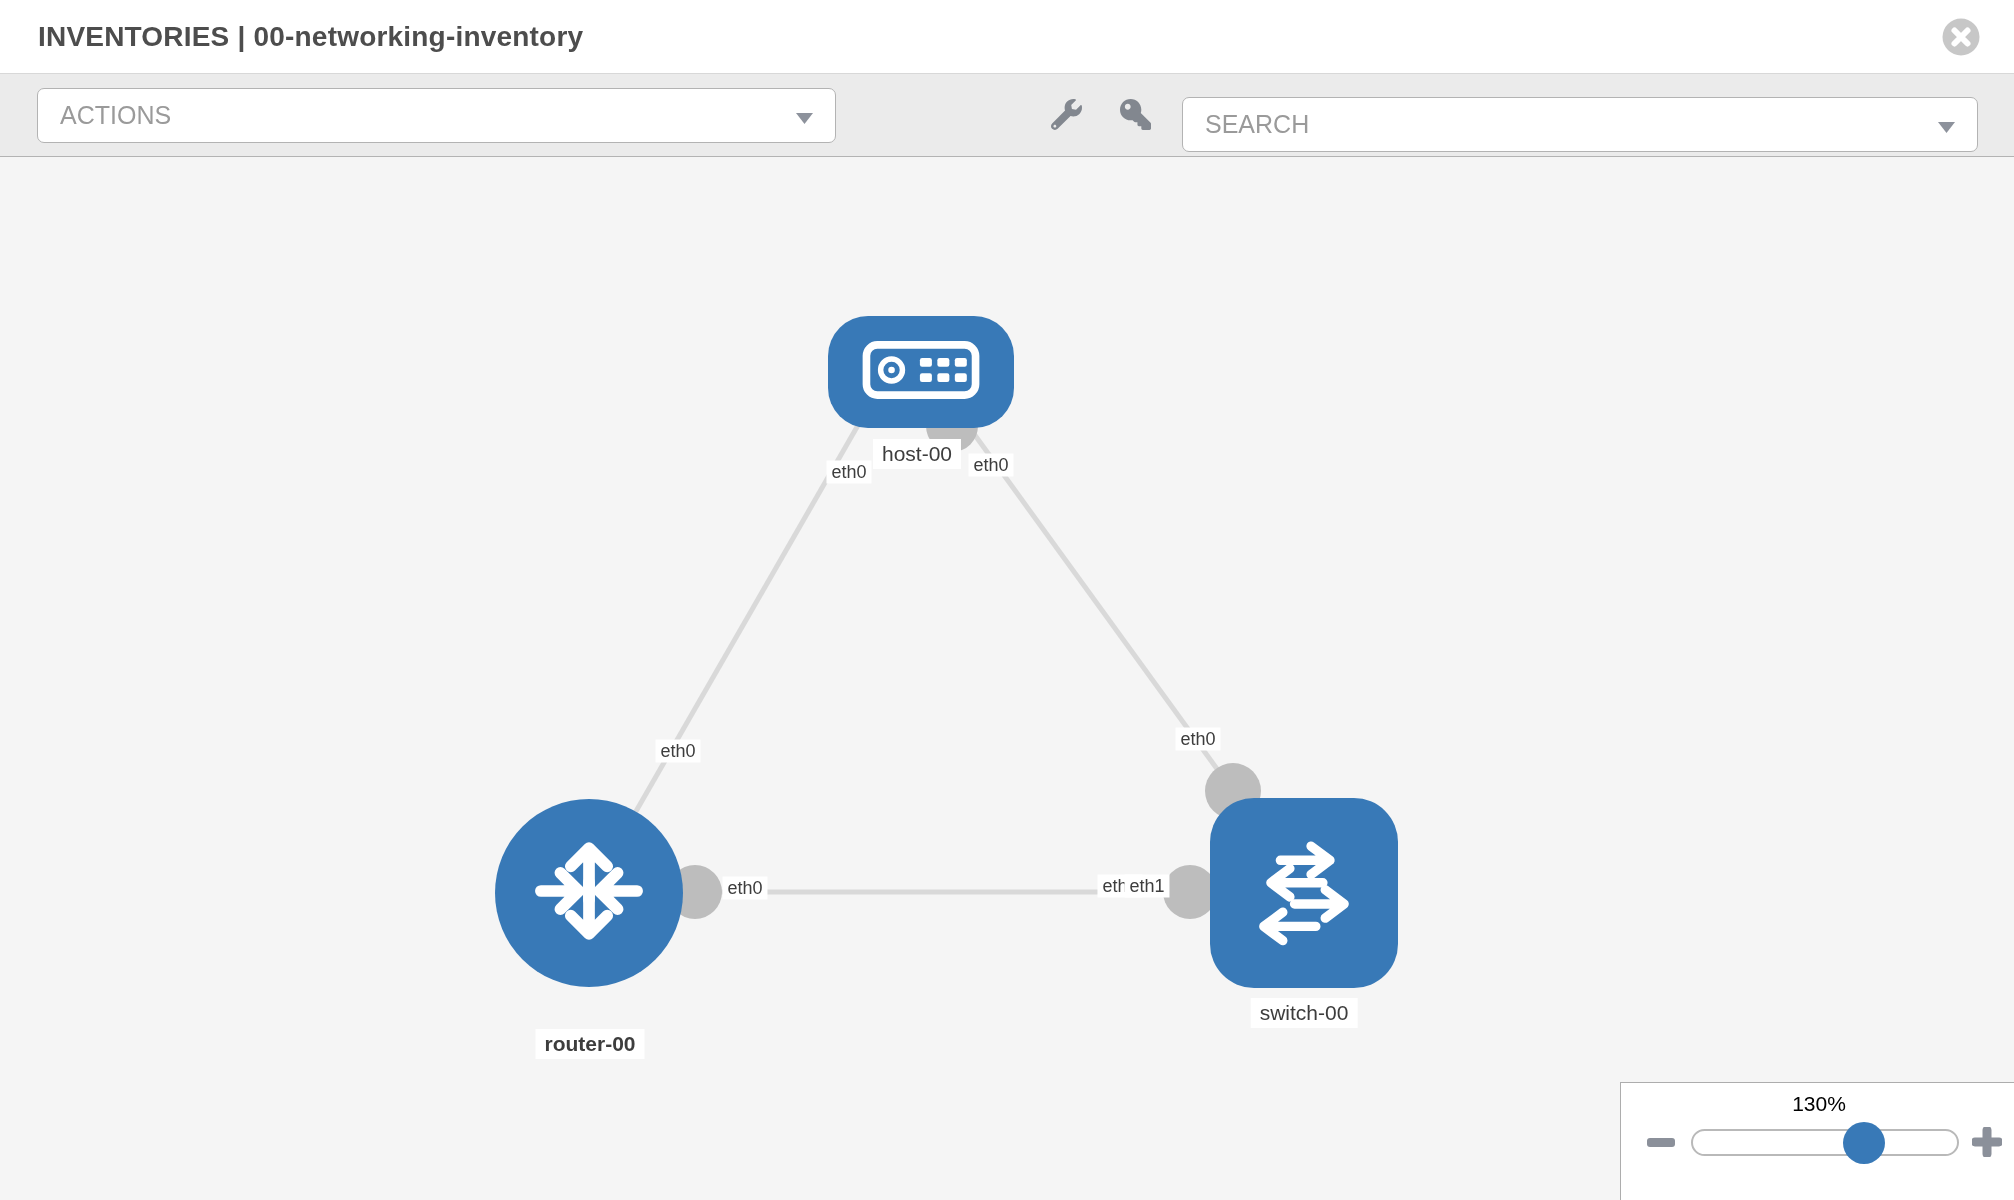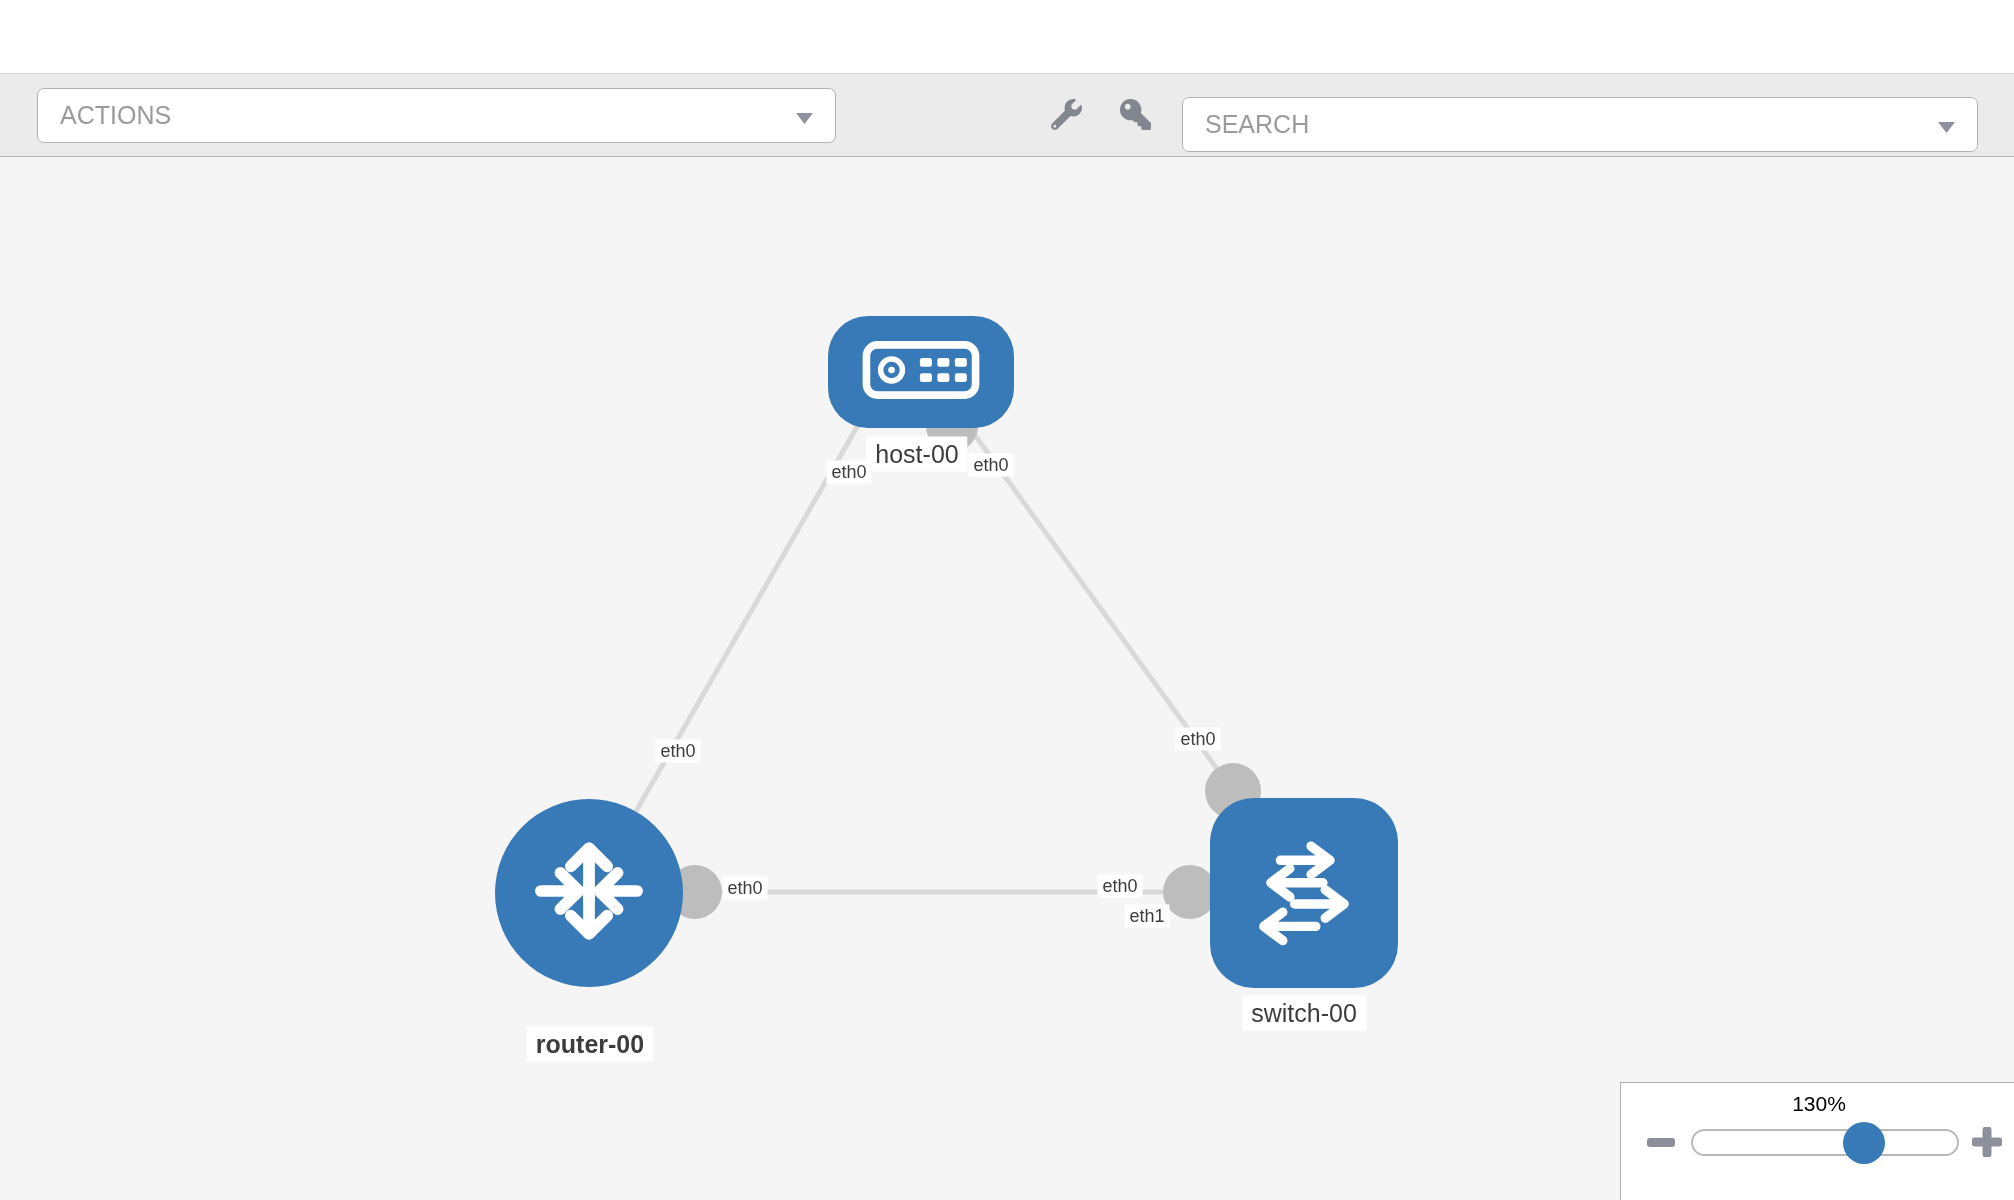--- a/index.html
+++ b/index.html
@@ -35,21 +35,21 @@
             background:#f5f5f5; overflow:hidden; }
   .topology-svg { position:absolute; left:0; top:0; }
 
   .node { position:absolute; background:#3879b7; display:flex; align-items:center;
           justify-content:center; cursor:pointer; }
   .node-host   { left:828px;  top:159px; width:186px; height:112px; border-radius:40px; }
   .node-router { left:495px;  top:642px; width:188px; height:188px; border-radius:50%; }
   .node-switch { left:1210px; top:641px; width:188px; height:190px; border-radius:44px; }
 
   .node-label { position:absolute; transform:translate(-50%,-50%); background:#fff;
-                color:#3d3d3d; font-size:25px; padding:3px 9px; white-space:nowrap; }
+                color:#3d3d3d; font-size:21px; padding:3px 9px; white-space:nowrap; }
   .if-label   { position:absolute; transform:translate(-50%,-50%); background:#fff;
                 color:#3d3d3d; font-size:18px; padding:1px 5px; white-space:nowrap;text-align:right; }
 
   
   .zoom-panel { position:absolute; left:1620px; top:925px; width:400px; height:124px;
                 background:#fff; border:1px solid #adadad; }
   .zoom-level { position:absolute; left:198px; top:9px; transform:translateX(-50%);
                 font-size:21px; color:#000000; }
   .zoom-minus-btn, .zoom-plus-btn { position:absolute; border:none; background:transparent;
                 cursor:pointer; padding:0; }
@@ -58,20 +58,31 @@
   .zoom-track { position:absolute; left:70px; top:46px; width:268px; height:27px;
                 background:#fff; border:2px solid #b9b9b9; border-radius:14px; cursor:pointer; }
   .zoom-thumb { position:absolute; left:222px; top:39px; width:42px; height:42px;
                 border-radius:50%; background:#3879b7; cursor:grab; }
 </style>
 </head>
 <body>
 
 <div class="screen">
 
+  <div class="header">
+    <div class="header-title">INVENTORIES | 00-networking-inventory</div>
+    <button class="close-btn">
+      <span>
+        <svg width="38" height="38" viewBox="0 0 38 38">
+          <circle cx="19" cy="19" r="18.5" fill="#c7c7c7"></circle>
+          <path d="M12.5 12.5 L25.5 25.5 M25.5 12.5 L12.5 25.5" stroke="#fff" stroke-width="6" stroke-linecap="round"></path>
+        </svg>
+      </span>
+    </button>
+  </div>
 
   <div class="toolbar">
 
     <div class="select-box actions-box">
       <span>ACTIONS</span>
       <span class="tri">
         <svg width="17" height="11" viewBox="0 0 17 11">
             <polygon points="0,0 17,0 8.5,11" fill="#8d929c"></polygon>
           </svg>
       </span>
@@ -156,21 +167,21 @@
         </svg>
       </span>
     </div>
 
     <div class="if-label" style="left:849px; top:315px;">eth0</div>
     <div class="if-label" style="left:991px; top:308px;">eth0</div>
     <div class="if-label" style="left:678px; top:594px;">eth0</div>
     <div class="if-label" style="left:1198px; top:582px;">eth0</div>
     <div class="if-label" style="left:745px; top:731px;">eth0</div>
     <div class="if-label" style="left:1120px; top:729px;">eth0</div>
-    <div class="if-label" style="left:1147px; top:759px;">eth1</div>
+    <div class="if-label" style="left:1147px; top:729px;">eth1</div>
 
     <div class="node-label" style="left:917px; top:297px;">host-00</div>
     <div class="node-label" style="left:590px; top:887px;font-weight:bold;">router-00</div>
     <div class="node-label" style="left:1304px; top:856px;">switch-00</div>
 
     <div class="zoom-panel">
       <div class="zoom-level">130%</div>
       <button class="zoom-minus-btn">
         <span>
           <svg width="28" height="9" viewBox="0 0 28 9">

